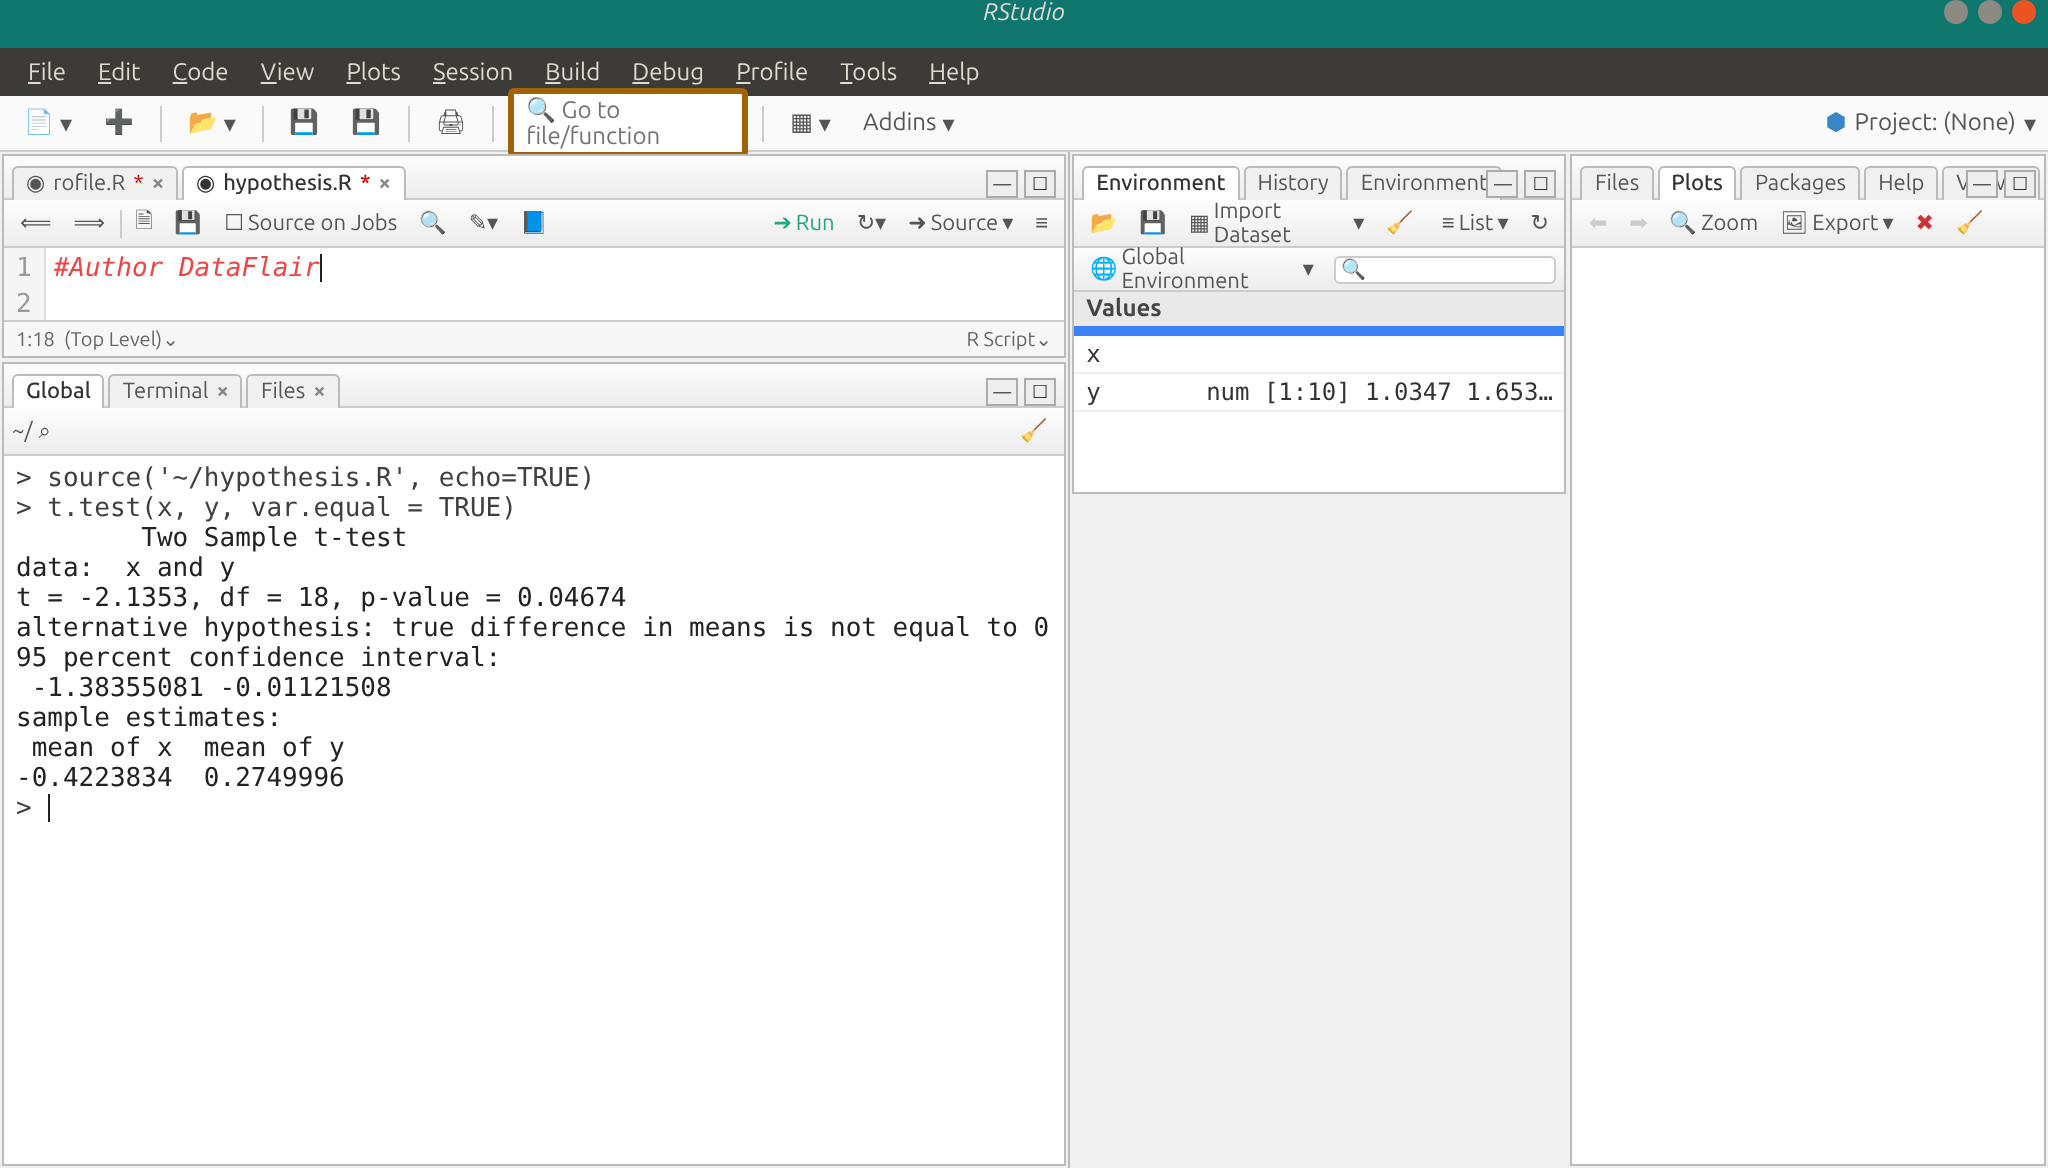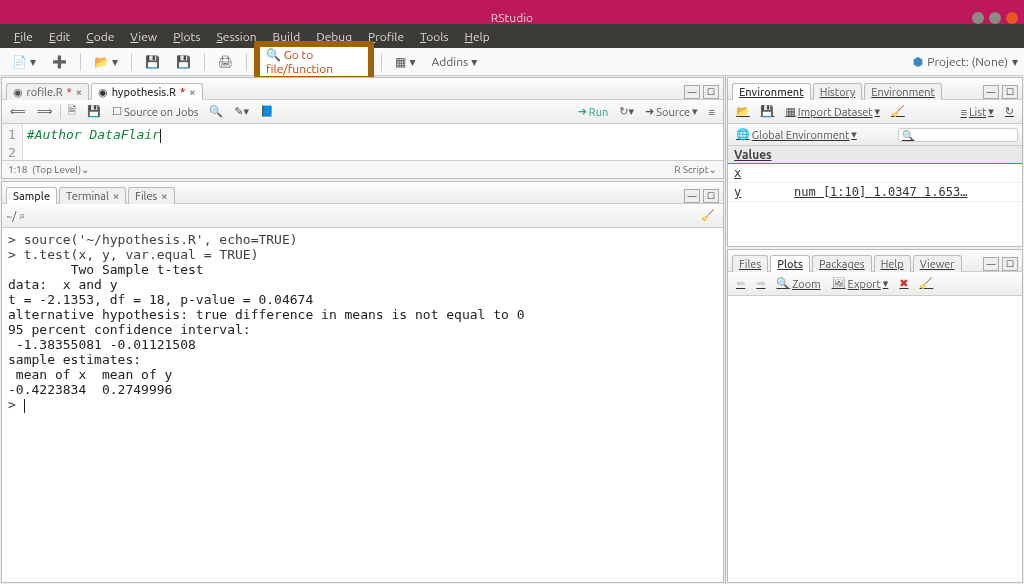--- a/index.html
+++ b/index.html
@@ -1,60 +1,60 @@
 <!DOCTYPE html>
 <html><head>
 <meta charset="utf-8">
 <style>
   * { box-sizing: border-box; margin: 0; padding: 0; }
   body { font-family: "Ubuntu", "Segoe UI", sans-serif; font-size: 12px; color: #333; background: #f0f0f0; width:1024px; height:584px; overflow:hidden; }
-  .titlebar { background: #be185d; color: #dfdbd2; height: 24px; display:flex; align-items:flex-end; justify-content:center; position:relative; }
+  .titlebar { background: #0f766e; color: #dfdbd2; height: 24px; display:flex; align-items:flex-start; justify-content:center; position:relative;font-style:italic; }
   .titlebar .wbtns { position:absolute; right:6px; display:flex; gap:5px; }
   .wbtn { width:12px; height:12px; border-radius:50%; }
   .menubar { background:#3c3b37; color:#dfdbd2; height:24px; display:flex; align-items:center; padding:0 8px; gap:4px; }
   .menubar span { padding:2px 6px; cursor:pointer; }
   .menubar span u { text-decoration: underline; }
   .toolbar { background:#fafafa; border-bottom:1px solid #ccc; height:28px; display:flex; align-items:center; padding:0 6px; gap:4px; }
   .toolbar .sep { width:1px; height:18px; background:#ccc; margin:0 3px; }
   .tbtn { padding:2px 5px; border:1px solid transparent; border-radius:3px; display:flex; align-items:center; gap:3px; cursor:pointer; color:#555; }
-  .goto { border:6px solid #a16207; border-radius:3px; padding:1px 6px; color:#c2410c; background:#fff; width:120px; }
+  .goto { border:3px solid #a16207; border-radius:3px; padding:1px 6px; color:#737373; background:#fff; width:120px; }
   .project { margin-left:auto; display:flex; align-items:center; gap:4px; color:#555; }
 
   .workspace { display:flex; height: calc(584px - 24px - 24px - 28px); }
   .left { width:726px; display:flex; flex-direction:column; border-right:1px solid #bbb; }
-  .right { flex:1; display:flex; flex-direction:column;text-decoration:underline; }
+  .right { flex:1; display:flex; flex-direction:row; }
 
   .pane { display:flex; flex-direction:column; background:#fff; border:1px solid #bbb; margin:1px; }
   .tabstrip { background:linear-gradient(#fdfdfd,#ececec); border-bottom:1px solid #ccc; height:22px; display:flex; align-items:flex-end; padding-left:4px; position:relative; }
   .tab { border:1px solid #bbb; border-bottom:none; background:#f0f0f0; border-radius:3px 3px 0 0; padding:2px 6px; margin-right:2px; display:flex; align-items:center; gap:4px; font-size:11px; color:#555; cursor:pointer; position:relative; top:1px; }
   .tab.active { background:#fff; color:#333; font-weight:500; }
   .tab .dirt { color:#c00; }
   .tab .close { color:#888; font-weight:bold; cursor:pointer; }
   .tabctrl { position:absolute; right:4px; display:flex; gap:3px; }
   .minibox { width:16px; height:14px; border:1px solid #aaa; background:#eee; cursor:pointer; font-size:9px; display:flex; align-items:center; justify-content:center; }
 
   .panebar { background:linear-gradient(#fdfdfd,#ececec); border-bottom:1px solid #ccc; height:24px; display:flex; align-items:center; padding:0 4px; gap:3px; font-size:11px; color:#555; }
   .panebar .pb { padding:1px 4px; cursor:pointer; display:flex; align-items:center; gap:2px;}
   .panebar .spacer { flex:1; }
 
   .editor { flex:1; display:flex; font-family:"DejaVu Sans Mono","Consolas",monospace; font-size:13px; background:#fff; overflow:hidden; }
   .gutter { background:#f5f5f5; color:#999; text-align:right; padding:2px 6px; border-right:1px solid #ddd; user-select:none; }
   .gutter div, .code div { line-height:18px; white-space:pre; }
   .code { padding:2px 4px; flex:1; }
-  .comment { color:#15803d; font-style:italic; }
+  .comment { color:#ef4444; font-style:italic; }
   .kw-true { color:#1a6fb5; }
 
   .statusbar { background:#f7f7f7; border-top:1px solid #ccc; height:18px; display:flex; align-items:center; padding:0 6px; font-size:10px; color:#666; }
   .statusbar .spacer { flex:1; }
 
   .console-body { flex:1; font-family:"DejaVu Sans Mono","Consolas",monospace; font-size:13px; padding:4px 6px; white-space:pre; color:#222; overflow:auto; }
   .blue { color:#404040; }
   .cursor { display:inline-block; width:1px; height:14px; background:#222; vertical-align:middle; }
 
-  .env-head { background:#e9e9e9; font-weight:bold; padding:2px 6px; border-bottom:1px solid #3b82f6; color:#444; }
+  .env-head { background:#e9e9e9; font-weight:bold; padding:2px 6px; border-bottom:5px solid #3b82f6; color:#444; }
   .env-row { display:flex; padding:2px 6px; border-bottom:1px solid #eee; font-family:"DejaVu Sans Mono",monospace; font-size:12px; }
   .env-row .nm { width:60px; }
   .env-row .vl { flex:1; color:#333; white-space:nowrap; overflow:hidden; text-overflow:ellipsis; }
   .search { border:1px solid #ccc; border-radius:3px; background:#fff; width:120px; padding:0 3px;}
 
   .icon { display:inline-block; line-height:1; }
 </style>
 </head>
 <body>
 
@@ -162,21 +162,21 @@
         &nbsp;&nbsp;
         <span>(Top Level)</span> ⌄
         <div class="spacer"></div>
         <span>R Script</span> ⌄
       </div>
     </div>
 
     <div class="pane" style="flex:1">
       <div class="tabstrip">
         <div class="tab active">
-            <span>Sample</span>
+            <span>Global</span>
           </div>
         <div class="tab">
             <span>Terminal</span> 
             <span class="close">×</span>
           </div>
         <div class="tab">
             <span>Files</span> 
             <span class="close">×</span>
           </div>
         <div class="tabctrl">

